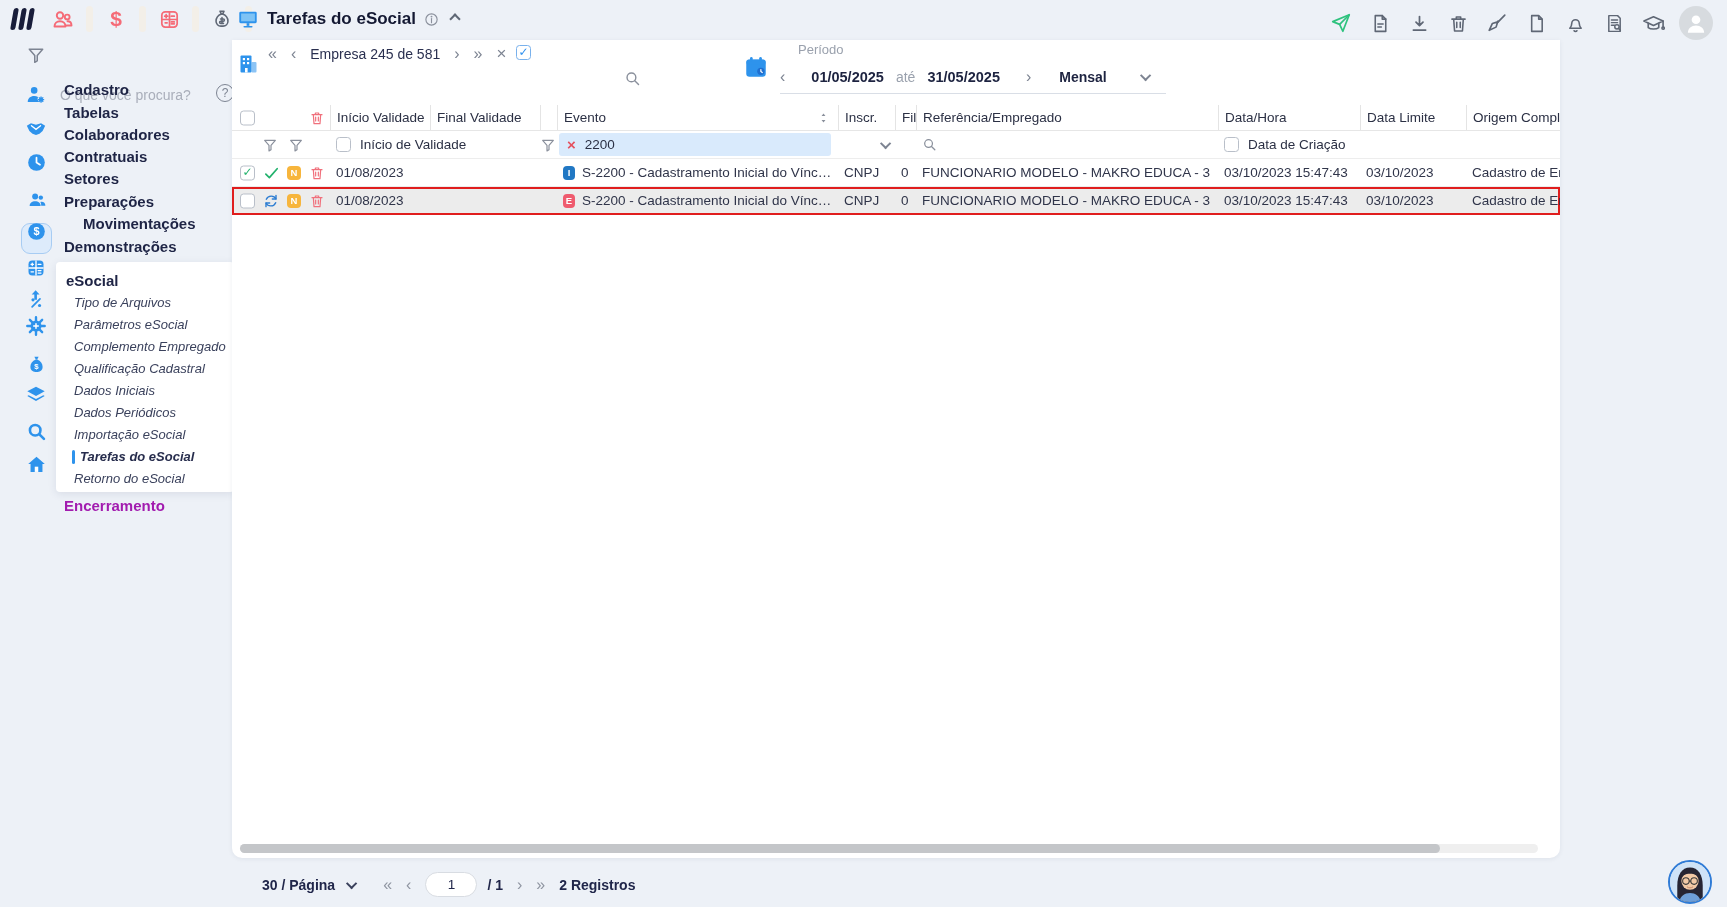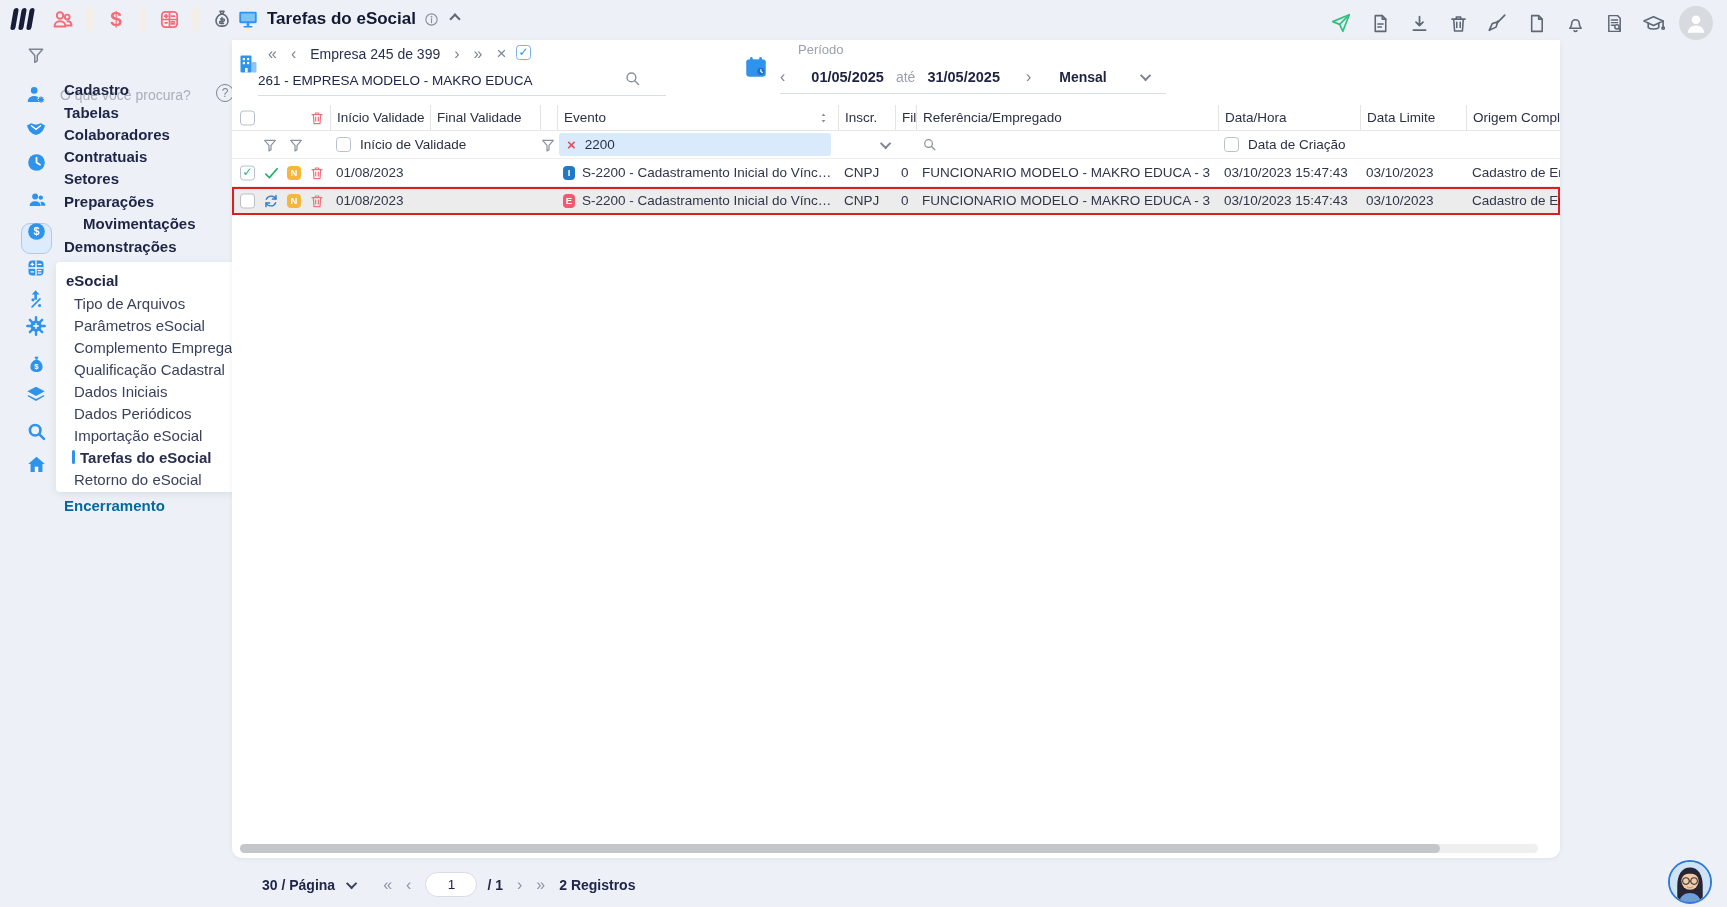--- a/index.html
+++ b/index.html
@@ -33,24 +33,24 @@
     background:#ddebfb; border:1.5px solid #a7ccf3; }
   #side-search { position:absolute; left:44px; top:44px; width:150px; height:22px; border:none; background:transparent;
     font-size:14px; color:#3a4158; outline:none; font-family:inherit; }
   #side-search::placeholder { color:#a9aeba; }
   #help-ic { position:absolute; left:200px; top:44px; width:18px; height:18px; border:1.6px solid #7d8492; border-radius:50%;
     color:#7d8492; font-size:12px; display:flex; align-items:center; justify-content:center; cursor:pointer; }
   .menu-item { position:absolute; left:48px; font-size:15px; font-weight:bold; color:#1e2445; cursor:pointer; white-space:nowrap; }
   #esocial-panel { position:absolute; left:40px; top:262px; width:178px; height:230px; background:#ffffff;
     border-radius:4px; box-shadow:0 2px 8px rgba(40,50,90,.10); }
   #esocial-title { position:absolute; left:10px; top:10px; font-size:15px; font-weight:bold; color:#1e2445; }
-  .sub-item { position:absolute; left:18px; font-size:15px; color:#3a415c; cursor:pointer; white-space:nowrap; }
+  .sub-item { position:absolute; left:18px; font-size:13px; color:#3a415c; cursor:pointer; white-space:nowrap;font-style:italic; }
   .sub-item.active { left:24px; font-weight:bold; color:#272d4d; }
   .active-bar { position:absolute; left:16px; width:3px; height:14px; background:#2e93ec; border-radius:2px; }
-  #closing-item { position:absolute; left:48px; top:495px; font-size:15px; font-weight:bold; color:#0369a1; cursor:pointer; }
+  #closing-item { position:absolute; left:48px; top:495px; font-size:15px; font-weight:bold; color:#a21caf; cursor:pointer; }
 
   
   #panel { position:absolute; left:232px; top:40px; width:1328px; height:818px; background:#ffffff;
     border-radius:0 0 10px 10px; box-shadow:0 1px 5px rgba(30,40,70,.07); overflow:hidden; }
 
   
   .hdr-chev { color:#7d8492; font-size:16px; cursor:pointer; user-select:none; }
   #company-nav { position:absolute; left:36px; top:4px; display:flex; align-items:center; gap:14px; font-size:14px; }
   #company-nav .lbl { color:#2a3050; }
   #company-name { position:absolute; left:26px; top:26px; width:408px; height:30px; border-bottom:1px solid #d9dee6;
@@ -546,29 +546,26 @@
 </div>
 
 <div id="panel">
 
   <svg class="ic" id="building-ic" width="24" height="24" style="color:#2e93ec;">
       <use href="#i-building"></use>
     </svg>
   <div id="company-nav">
     <span class="hdr-chev">«</span>
     <span class="hdr-chev">‹</span>
-    <span class="lbl">Empresa 245 de 399</span>
+    <span class="lbl">Empresa 245 de 581</span>
     <span class="hdr-chev">›</span>
     <span class="hdr-chev">»</span>
     <span class="hdr-chev" style="font-size:17px;">×</span>
   </div>
   <span class="cb blue" id="company-cb"></span>
-  <div id="company-name">
-    <span>261 - EMPRESA MODELO - MAKRO EDUCA</span>
-  </div>
   <svg class="ic" id="company-search-ic" width="17" height="17">
       <use href="#i-search"></use>
     </svg>
 
   <div id="period-block">
     <svg class="ic" id="calendar-ic" width="26" height="26" style="color:#2e93ec;">
         <use href="#i-calendar"></use>
       </svg>
     <span id="period-label">Período</span>
     <div id="period-row">

